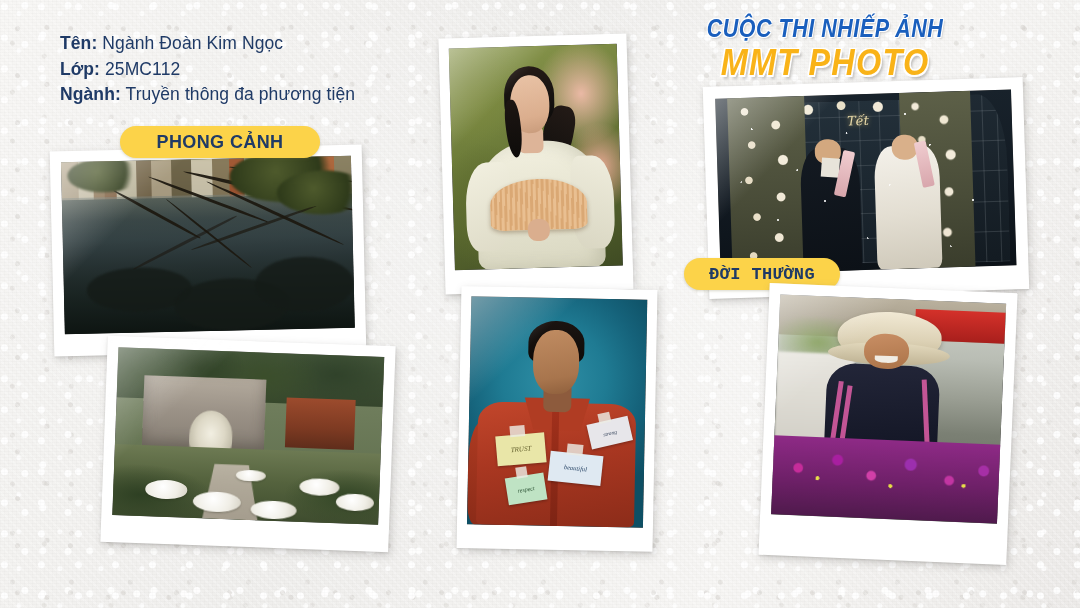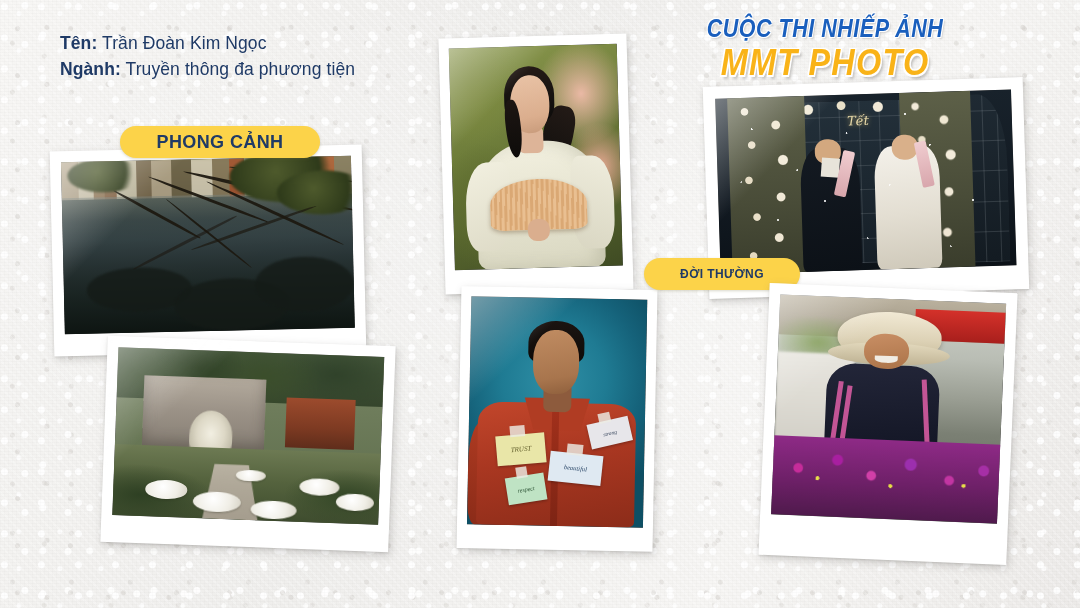--- a/index.html
+++ b/index.html
@@ -510,21 +510,25 @@
 
 <div id="stage">
 
   <div id="paper-texture"></div>
   <div id="paper-grain"></div>
   <div id="paper-vignette"></div>
 
   <div id="student-info">
     <div class="row">
       <span class="lbl">Tên:</span>
-      <span class="val">Trần Đoàn Kim Ngọc</span>
+      <span class="val">Ngành Đoàn Kim Ngọc</span>
+    </div>
+    <div class="row">
+      <span class="lbl">Lớp:</span>
+      <span class="val">25MC112</span>
     </div>
     <div class="row">
       <span class="lbl">Ngành:</span>
       <span class="val">Truyền thông đa phương tiện</span>
     </div>
   </div>
 
   <div id="contest-title">
     <div id="title-line1">CUỘC THI NHIẾP ẢNH</div>
     <div id="title-line2">MMT PHOTO CHALLENGE</div>
@@ -648,21 +652,21 @@
         <div class="groom-head"></div>
         <div class="bride-head"></div>
         <div class="groom-shirt"></div>
         <div class="cannon-l"></div>
         <div class="cannon-r"></div>
         <div class="confetti"></div>
         <div class="script">Tết</div>
       </div>
     </div>
   </div>
-  <div class="badge" style="left:644px; top:258px; width:156px; height:32px; font-size:12px;">
+  <div class="badge" style="left:684px; top:258px; width:156px; height:32px; font-size:17px;font-family:Liberation Mono, monospace;">
     <span>ĐỜI THƯỜNG</span>
   </div>
 
   <div class="polaroid" style="left:764px; top:288px; width:248px; height:272px; transform:rotate(2.4deg);">
     <div class="photo" style="left:11px; top:11px; width:226px; height:220px;">
       <div class="art art-vendor">
         <div class="canopy"></div>
         <div class="red-awn"></div>
         <div class="greenbg"></div>
         <div class="whitewall"></div>

